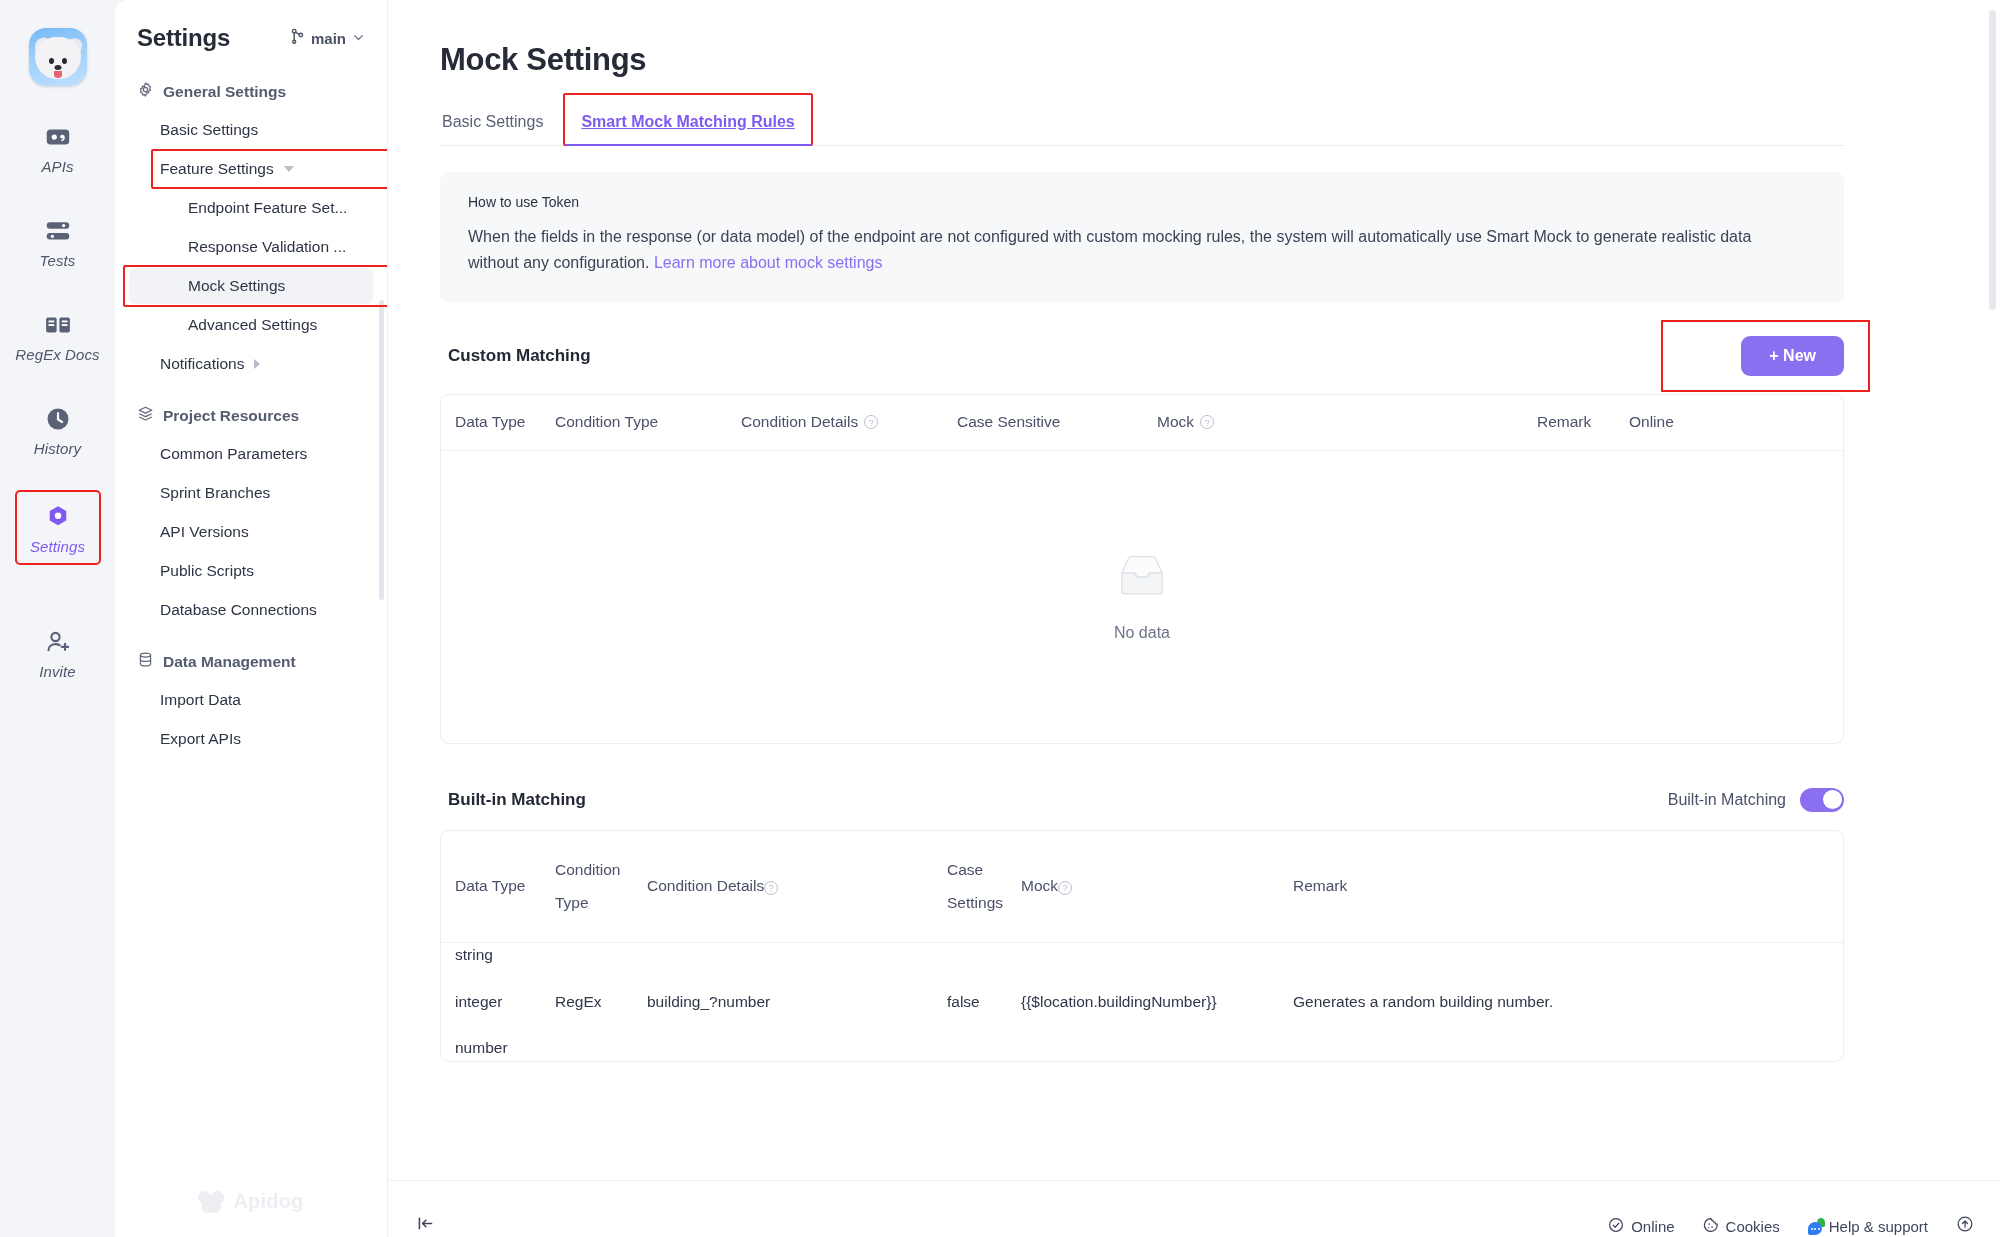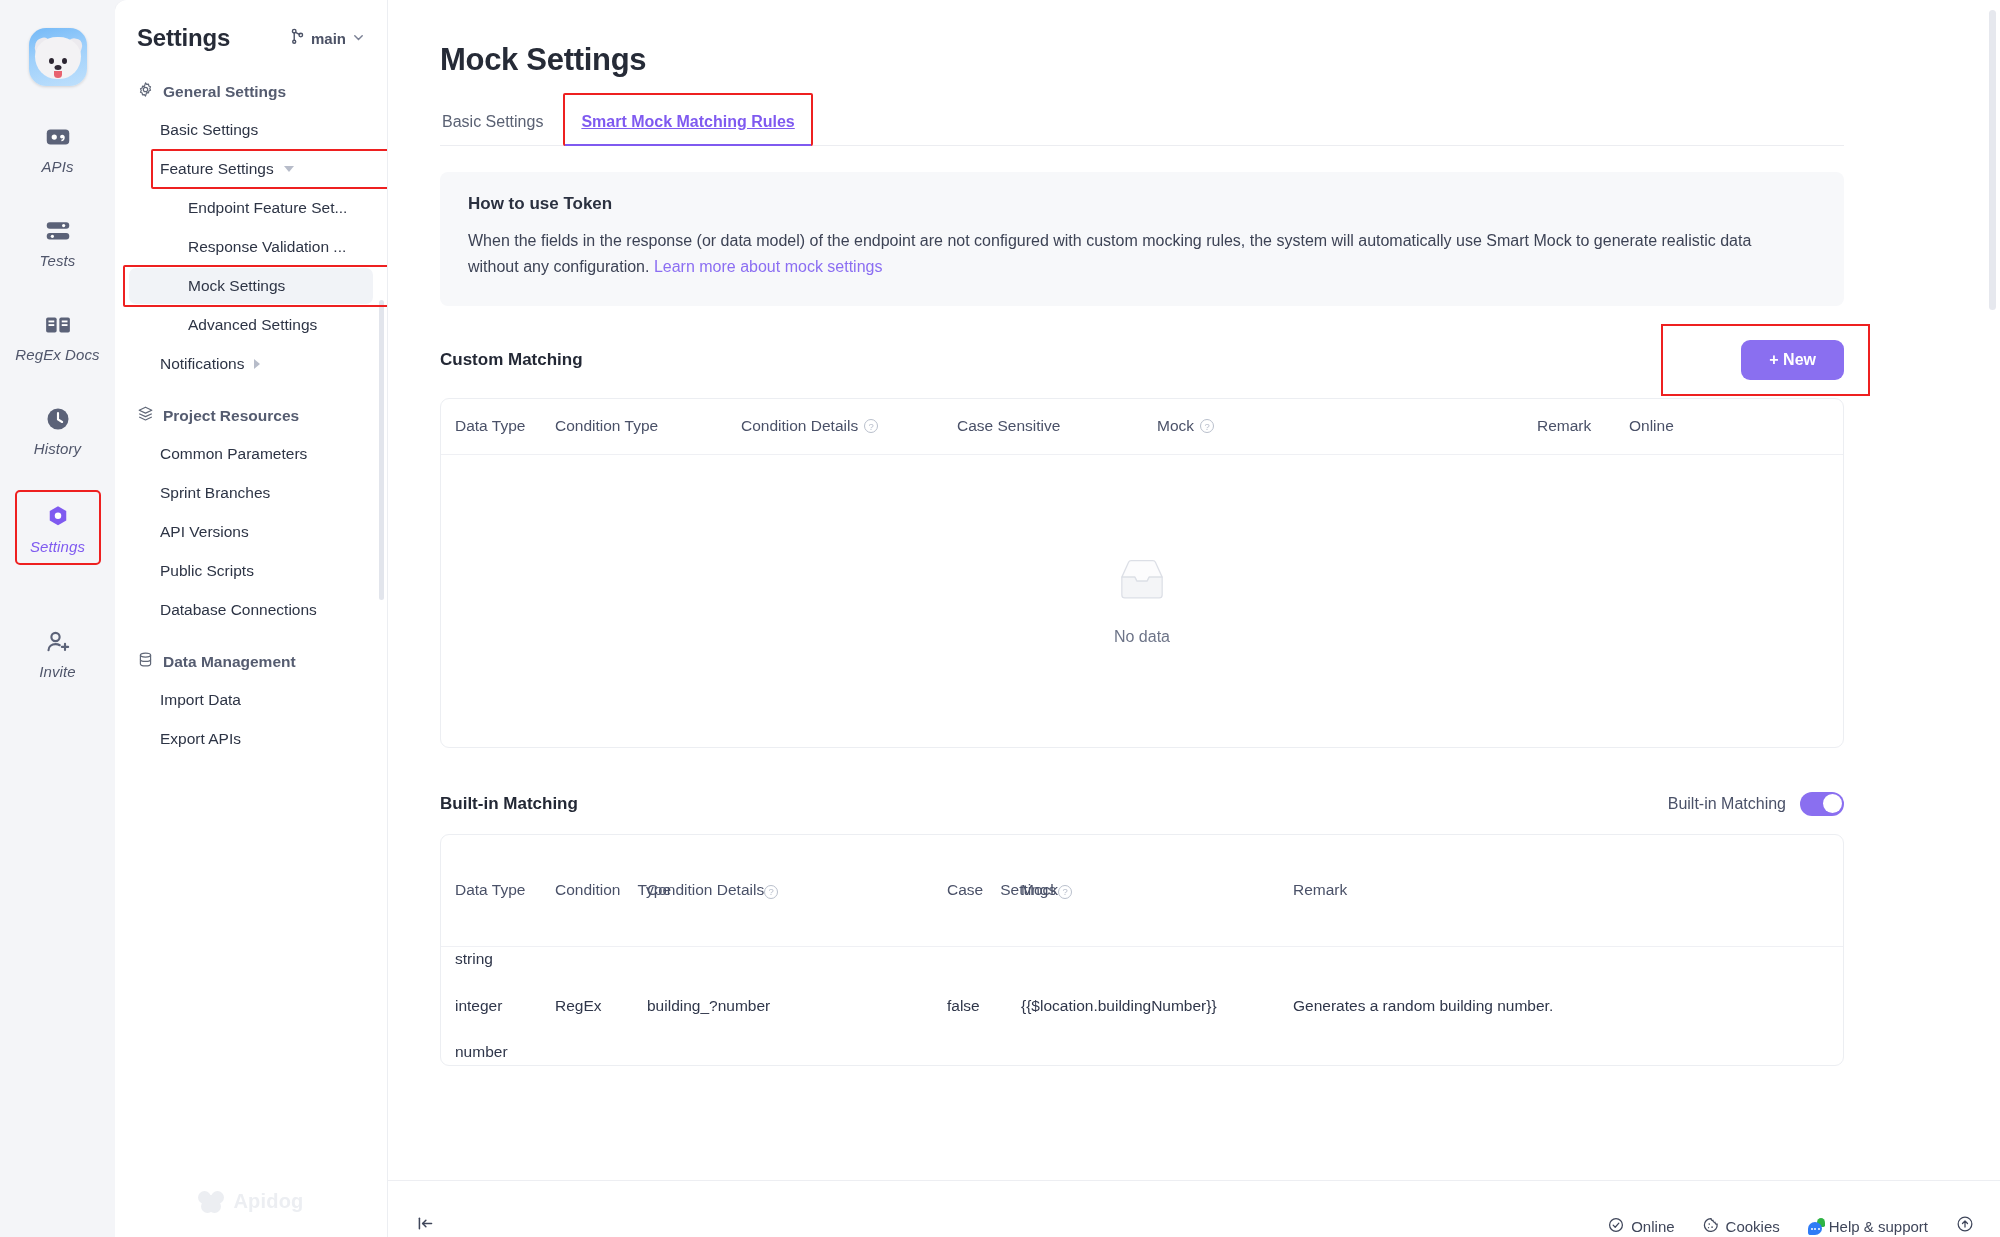--- a/index.html
+++ b/index.html
@@ -182,29 +182,30 @@
   .tab-hl {
     position:absolute; border:2.5px solid #ee2020; border-radius:2px; pointer-events:none;
   }
 
   .notice {
     margin-top: 26px;
     background: #f7f8fa;
     border-radius: 8px;
     padding: 22px 28px 26px 28px;
   }
-  .notice-title { font-size:17px; font-weight:700; color:#2b3140; }
+  .notice-title { font-size:14px; font-weight:400; color:#2b3140; }
   .notice-body {
     margin-top: 14px; font-size: 16px; line-height: 1.62; color:#3d4355; max-width: 1330px;
   }
   .notice-body a { color:#8b6ef2; text-decoration:none; cursor:pointer;}
 
   .sec-head {
     display:flex; align-items:center; justify-content:space-between;
     margin-top: 34px;
+    margin-left: 8px;
   }
   .sec-title { font-size: 17px; font-weight:700; color:#232835;}
   .btn-new {
     background: #8a6ff0; color:#fff; border:none;
     font-size:16px; font-weight:600;
     padding: 11px 28px; border-radius: 9px; cursor:pointer;
     display:flex;align-items:center;gap:8px;
     font-family:"Liberation Sans",sans-serif;
   }
   .btn-wrap { position:relative; }
@@ -246,21 +247,21 @@
     display:flex; align-items:center;
     padding: 0 14px; height: 112px;
     font-size:15.5px;color:#4a5168;
     border-bottom:1px solid #eff0f4;
   }
   .tbl2 .row {
     display:flex; align-items:center;
     padding: 0 14px; min-height: 118px;
     font-size:15.5px;color:#2f364a;
   }
-  .stack { display:flex; flex-direction:row; gap:17px; line-height:1.05;}
+  .stack { display:flex; flex-direction:column; gap:17px; line-height:1.05;}
   .stack2 { display:flex; flex-direction:column; gap:30px; line-height:1.05;}
 
   
   .c1{width:100px;} .c2{width:186px;} .c3{width:216px;} .c4{width:200px;}
   .c5{width:380px;} .c6{width:92px;} .c7{width:80px;}
   
   .d1{width:100px;} .d2{width:92px;} .d3{width:300px;} .d4{width:74px;}
   .d5{width:272px;} .d6{width:300px;}
 
   .footer {

